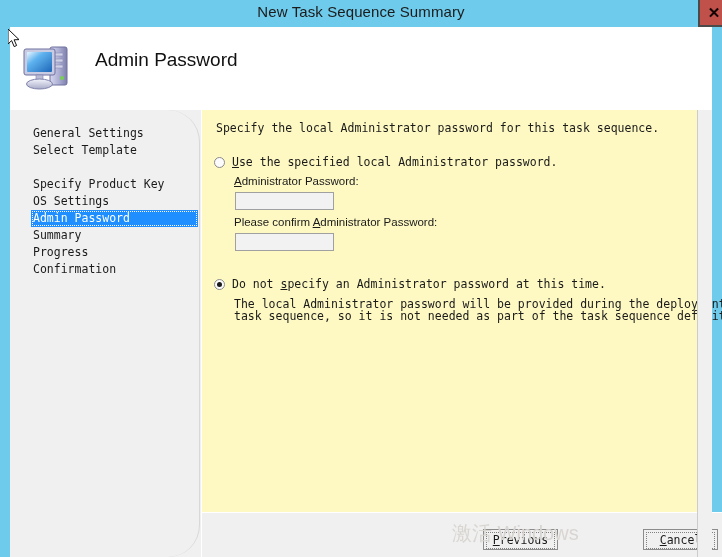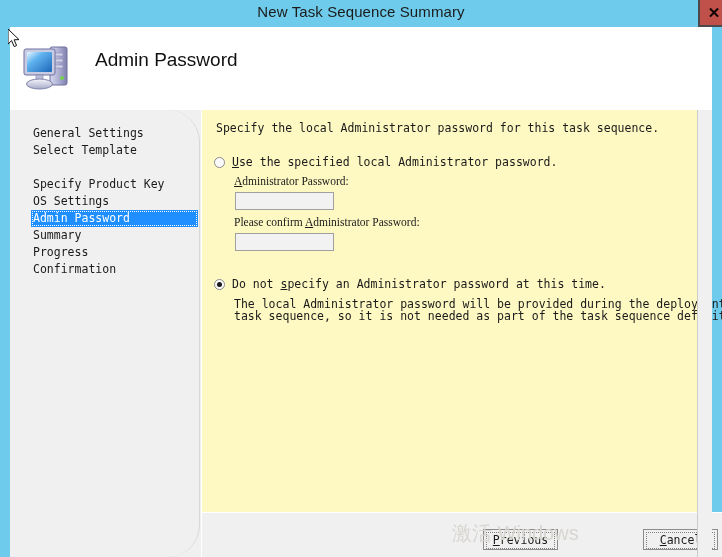--- a/index.html
+++ b/index.html
@@ -159,21 +159,21 @@
     position: absolute;
     left: 18px; top: 0px;
     font-family: "DejaVu Sans Mono", monospace;
     font-size: 11.5px;
     color: #1a1a1a;
     white-space: nowrap;
     cursor: default;
   }
   .sub-label {
     position: absolute;
-    font-family: Liberation Serif, serif;
+    font-family: Liberation Sans, sans-serif;
     font-size: 11.5px;
     color: #1a1a1a;
     white-space: nowrap;
   }
   .pw-input {
     position: absolute;
     width: 99px; height: 18px;
     background: #f2f2f2;
     border: 1px solid #a0a0a0;
     box-sizing: border-box;

